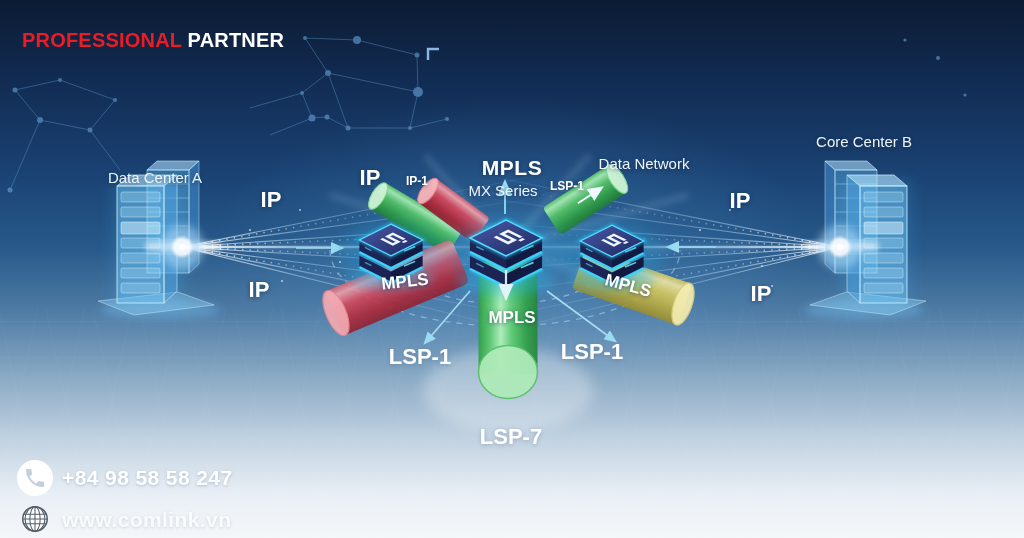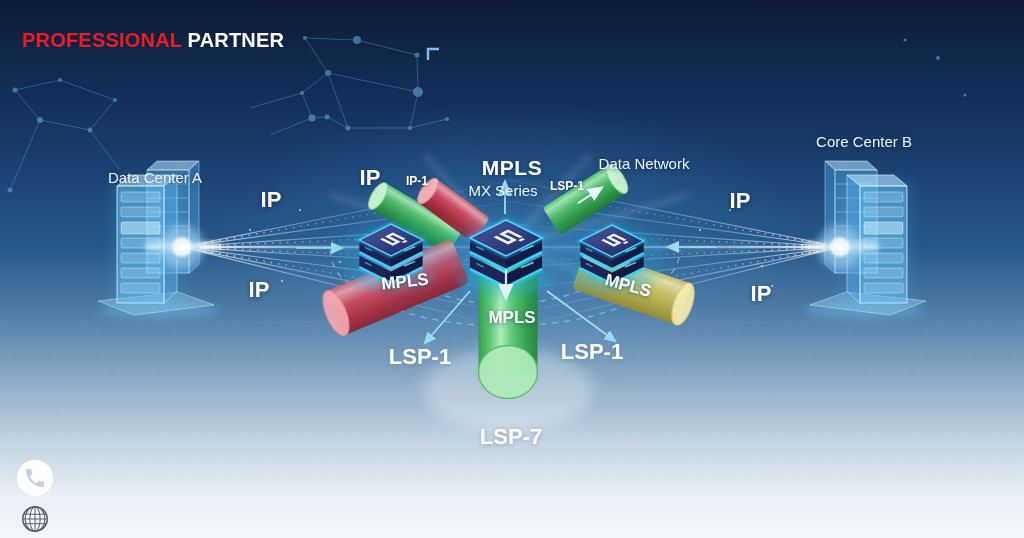--- a/index.html
+++ b/index.html
@@ -306,22 +306,24 @@
     <span class="red">PROFESSIONAL</span>
     <span class="white">PARTNER</span>
   </div>
 
   <div class="cicon" style="left:17px;top:460px;">
     <svg width="36" height="36" viewBox="0 0 36 36">
       <circle cx="18" cy="18" r="18" fill="#ffffff"></circle>
       <path transform="translate(6,6)" fill="#c2cfdc" d="M6.62,10.79c1.44,2.83 3.76,5.14 6.59,6.59l2.2,-2.2c0.27,-0.27 0.67,-0.36 1.02,-0.24c1.12,0.37 2.33,0.57 3.57,0.57c0.55,0 1,0.45 1,1V20c0,0.55 -0.45,1 -1,1c-9.39,0 -17,-7.61 -17,-17c0,-0.55 0.45,-1 1,-1h3.5c0.55,0 1,0.45 1,1c0,1.25 0.2,2.45 0.57,3.57c0.11,0.35 0.03,0.74 -0.25,1.02L6.62,10.79z"></path>
     </svg>
   </div>
+  <div class="contact-text" style="left:62px;top:466px;">+84 98 58 58 247</div>
 
   <div class="cicon" style="left:19px;top:503px;">
     <svg width="32" height="32" viewBox="0 0 34 34">
       <circle cx="17" cy="17" r="13" fill="rgba(255,255,255,0.9)" stroke="#525e69" stroke-width="1.6"></circle>
       <ellipse cx="17" cy="17" rx="5.5" ry="13" fill="none" stroke="#525e69" stroke-width="1.1"></ellipse>
       <ellipse cx="17" cy="17" rx="10.5" ry="13" fill="none" stroke="#525e69" stroke-width="1.1"></ellipse>
       <path d="M17,4 V30 M5,12 H29 M4,17 H30 M5,22 H29" stroke="#525e69" stroke-width="1.1" fill="none"></path>
     </svg>
   </div>
+  <div class="contact-text website" style="left:62px;top:508px;">www.comlink.vn</div>
 </div>
 
 </body></html>

